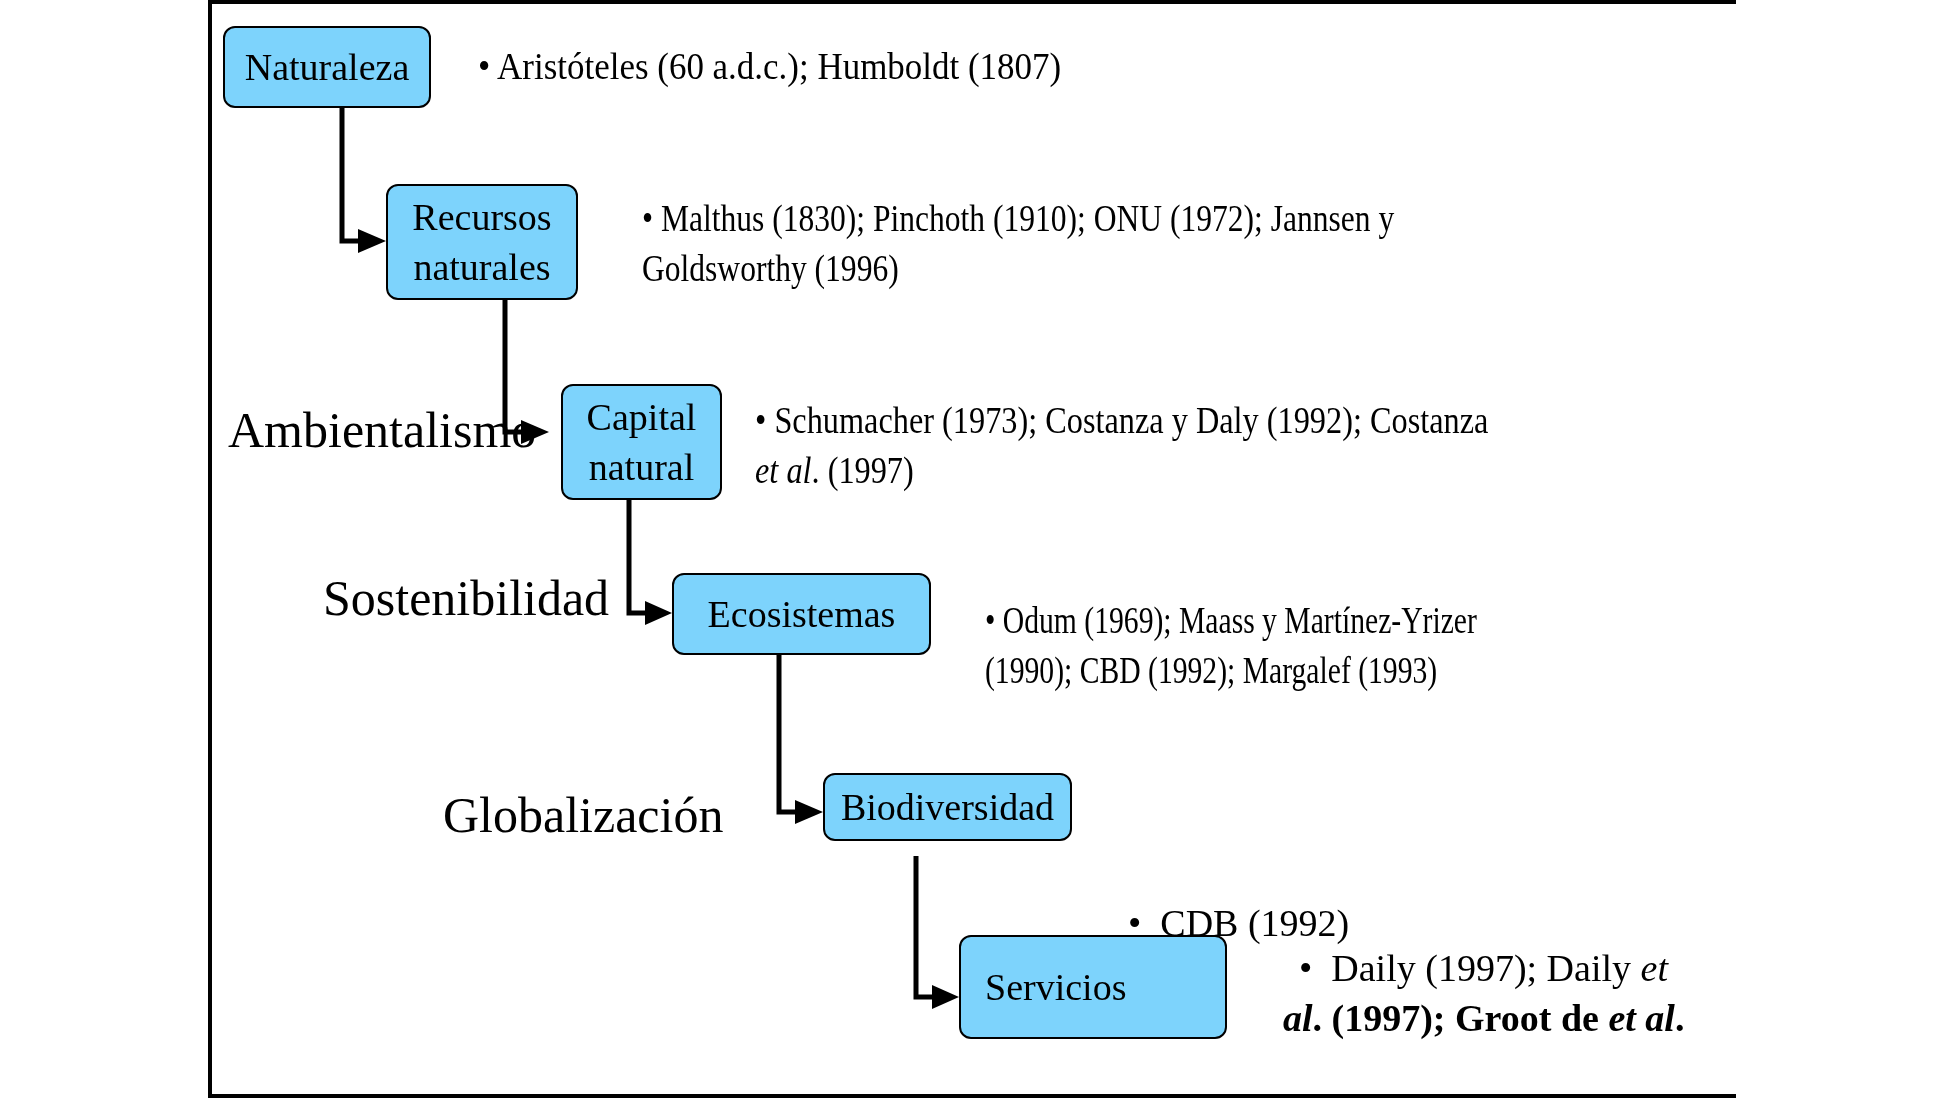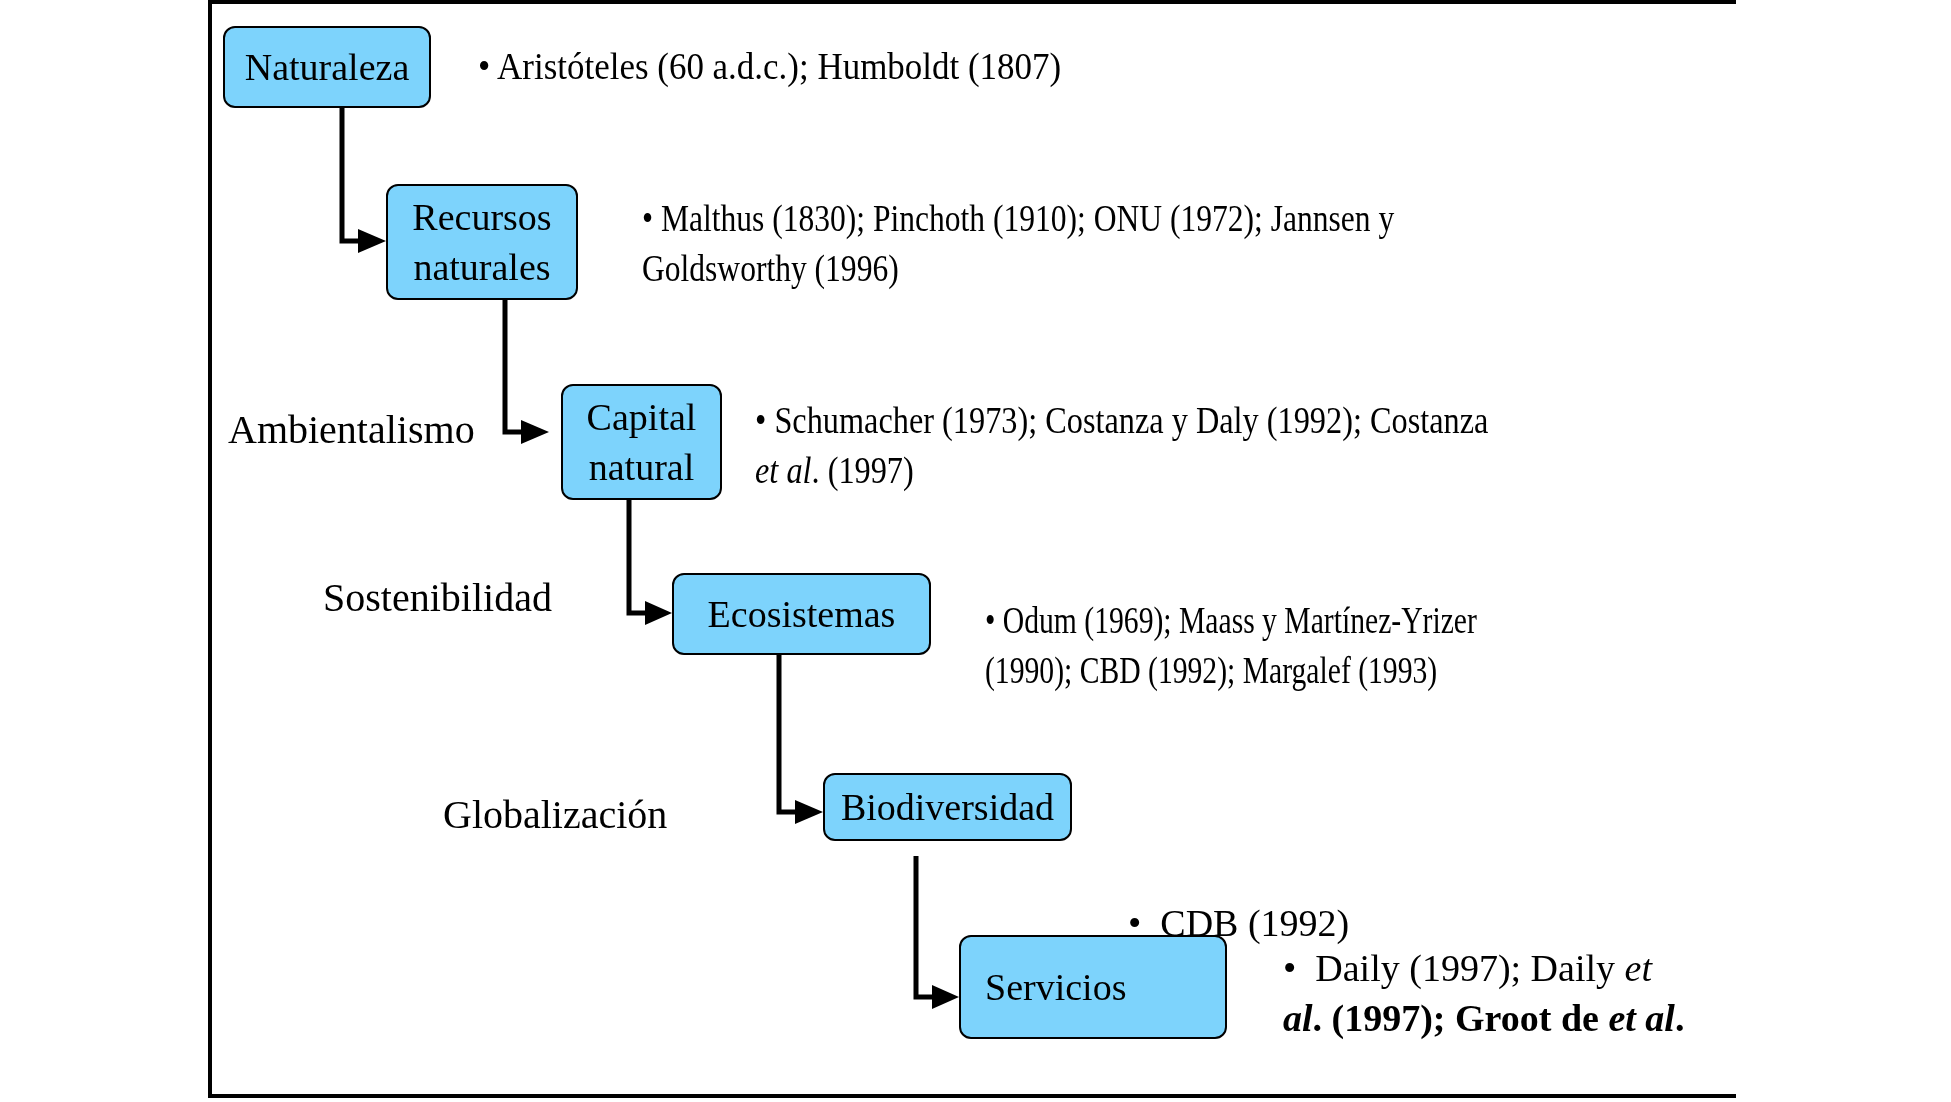--- a/index.html
+++ b/index.html
@@ -6,21 +6,21 @@
   body { width: 1951px; height: 1102px; position: relative; overflow: hidden;
          font-family: "Liberation Serif", "DejaVu Serif", serif; color: #000; }
   .frame { position: absolute; left: 208px; top: 0; width: 1528px; height: 1098px;
            border-top: 4px solid #000; border-left: 4px solid #000; border-bottom: 4px solid #000;
            box-sizing: border-box; }
   .box { position: absolute; border: 2px solid #000; border-radius: 12px; background: #7dd3fc;
          box-sizing: border-box; display: flex; flex-direction: column; justify-content: center;
          font-size: 38px; line-height: 50px; }
   .box.center { align-items: center; text-align: center; }
   .box.left { align-items: flex-start; padding-left: 24px; }
-  .label { position: absolute; font-size: 40px; line-height: 44px; white-space: nowrap; }
+  .label { position: absolute; font-size: 50px; line-height: 44px; white-space: nowrap; }
   .cite { position: absolute; font-size: 38px; line-height: 50px; white-space: nowrap;
           transform-origin: 0 0; }
   .cite .line { display: block; }
   .cite i { font-style: italic; }
   svg.connectors { position: absolute; left: 0; top: 0; width: 1951px; height: 1102px; pointer-events: none; }
 </style>
 </head>
 <body>
 
 <div class="frame"></div>
@@ -93,15 +93,15 @@
 <div class="cite" style="left:985px; top:595px; transform: scaleX(0.78);">
   <span class="line">• Odum (1969); Maass y Martínez-Yrizer</span>
   <span class="line">(1990); CBD (1992); Margalef (1993)</span>
 </div>
 
 <div class="cite" style="left:1128px; top:798px; white-space: pre;">
   <span class="line" style="white-space:pre;">•  CDB (1992)</span>
 </div>
 
 <div class="cite" style="left:1283px; top:943px;">
-  <span class="line" style="white-space:pre;"><span>•  Daily (1997); Daily </span><i>et</i></span>
+  <span class="line" style="white-space:pre;margin-left:16px;"><span>•  Daily (1997); Daily </span><i>et</i></span>
   <span class="line" style="white-space:pre;font-weight:bold;"><i>al</i><span>. (1997); Groot de </span><i>et al</i><span>.</span></span>
 </div>
 
 </body></html>

